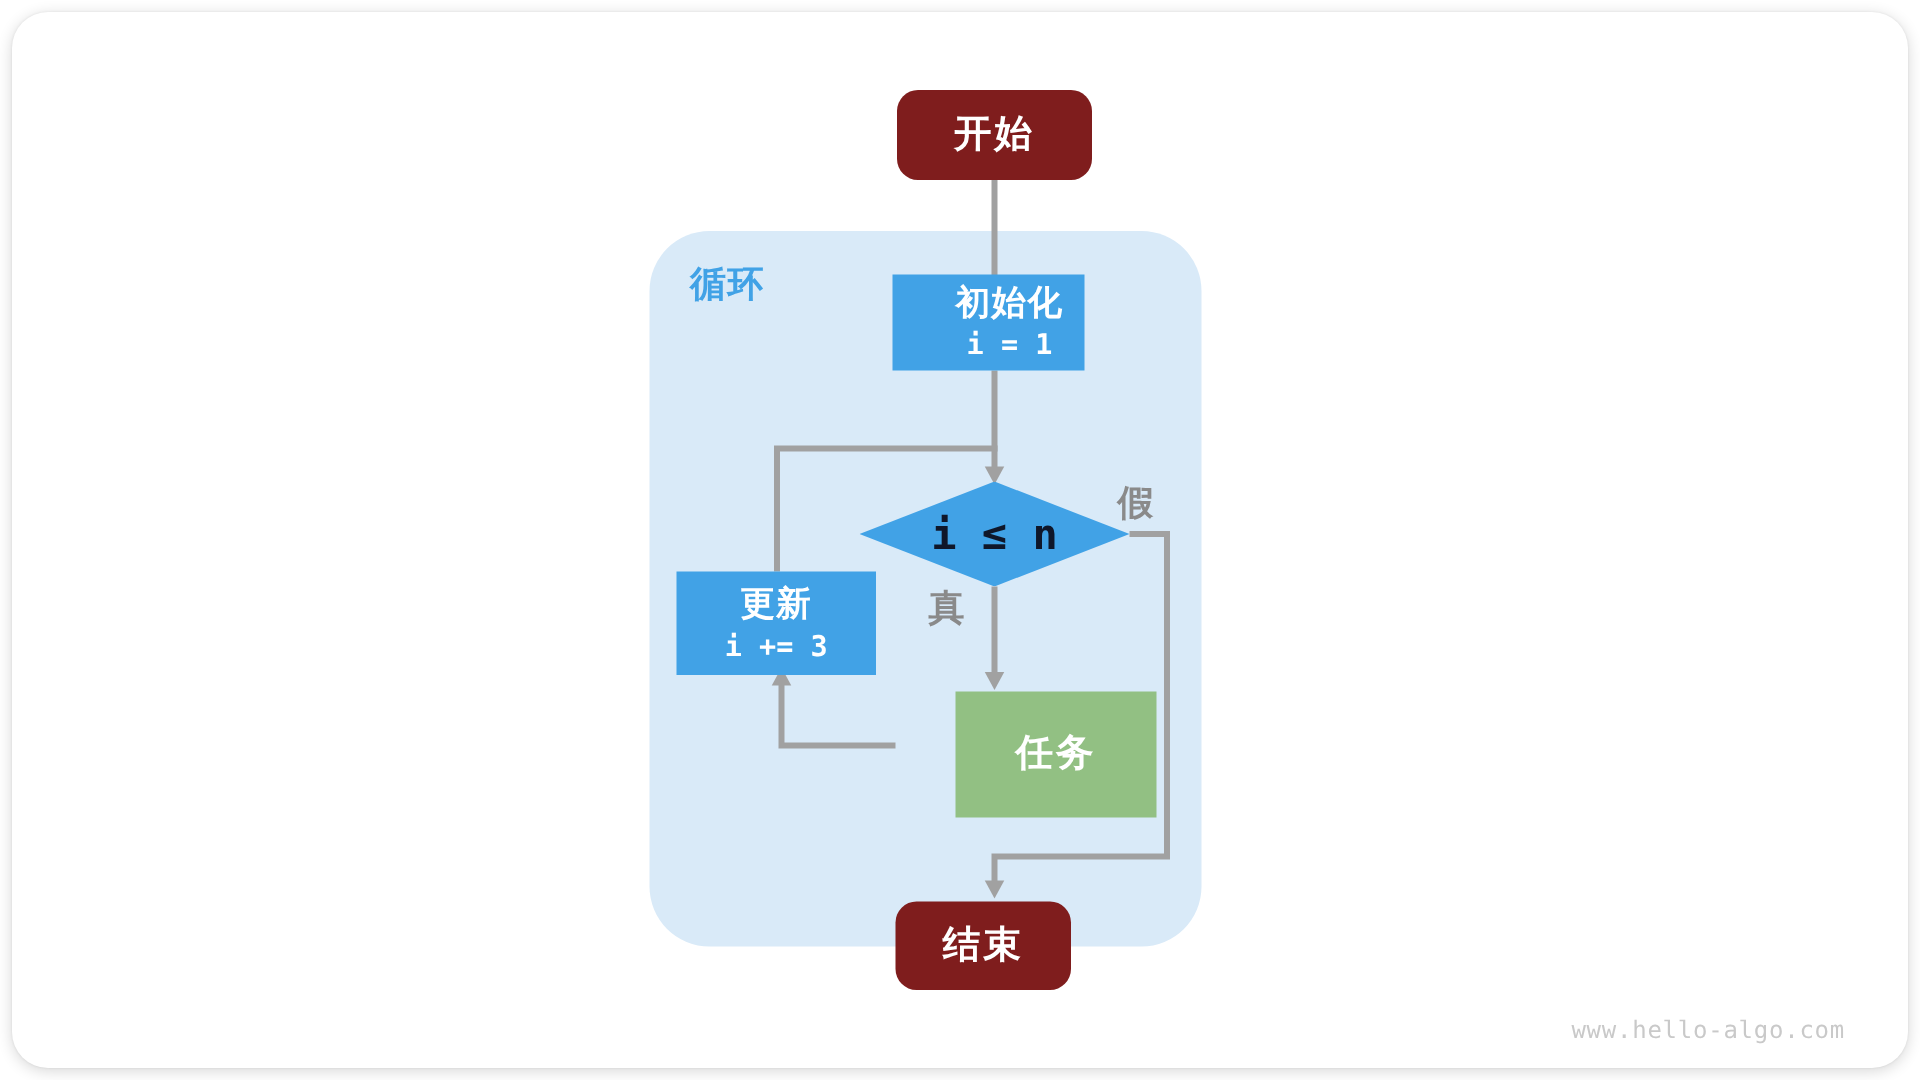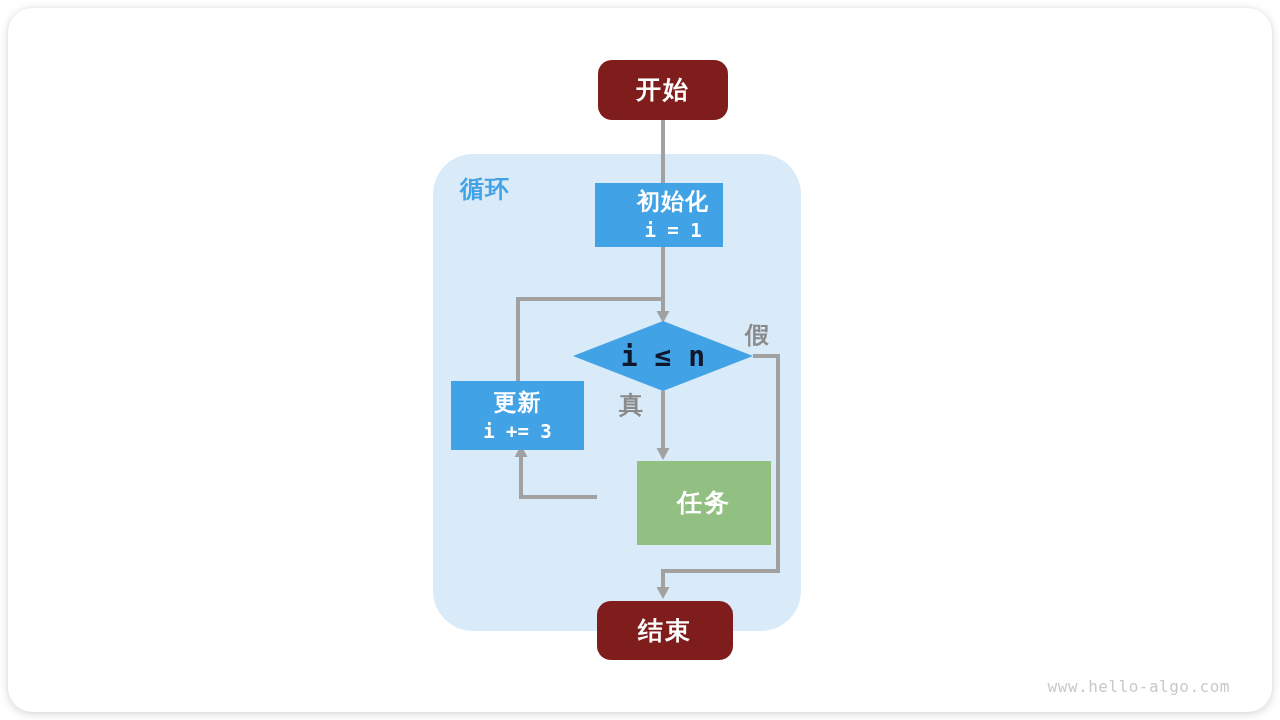--- a/index.html
+++ b/index.html
@@ -71,21 +71,21 @@
     font-family: "DejaVu Sans Mono", monospace;
     font-size: 19px;
     font-weight: bold;
     margin-top: 3px;
   }
 
   #node-start  { left: 590px; top:  52px; width: 130px; height: 60px; }
   #node-init   { left: 587px; top: 175px; width: 128px; height: 64px; padding-left: 28px; }
   #node-update { left: 443px; top: 373px; width: 133px; height: 69px; }
   #node-task   { left: 589px; top: 453px; width: 134px; height: 84px; margin-left: 40px; }
-  #node-end    { left: 589px; top: 593px; width: 136px; height: 59px; }
+  #node-end    { left: 589px; top: 593px; width: 117px; height: 59px; }
 
   .diamond {
     position: absolute;
     left: 565px; top: 313px;
     width: 180px; height: 70px;
     background: #41a2e6;
     clip-path: polygon(50% 0, 100% 50%, 50% 100%, 0 50%);
     display: flex;
     align-items: center;
     justify-content: center;

